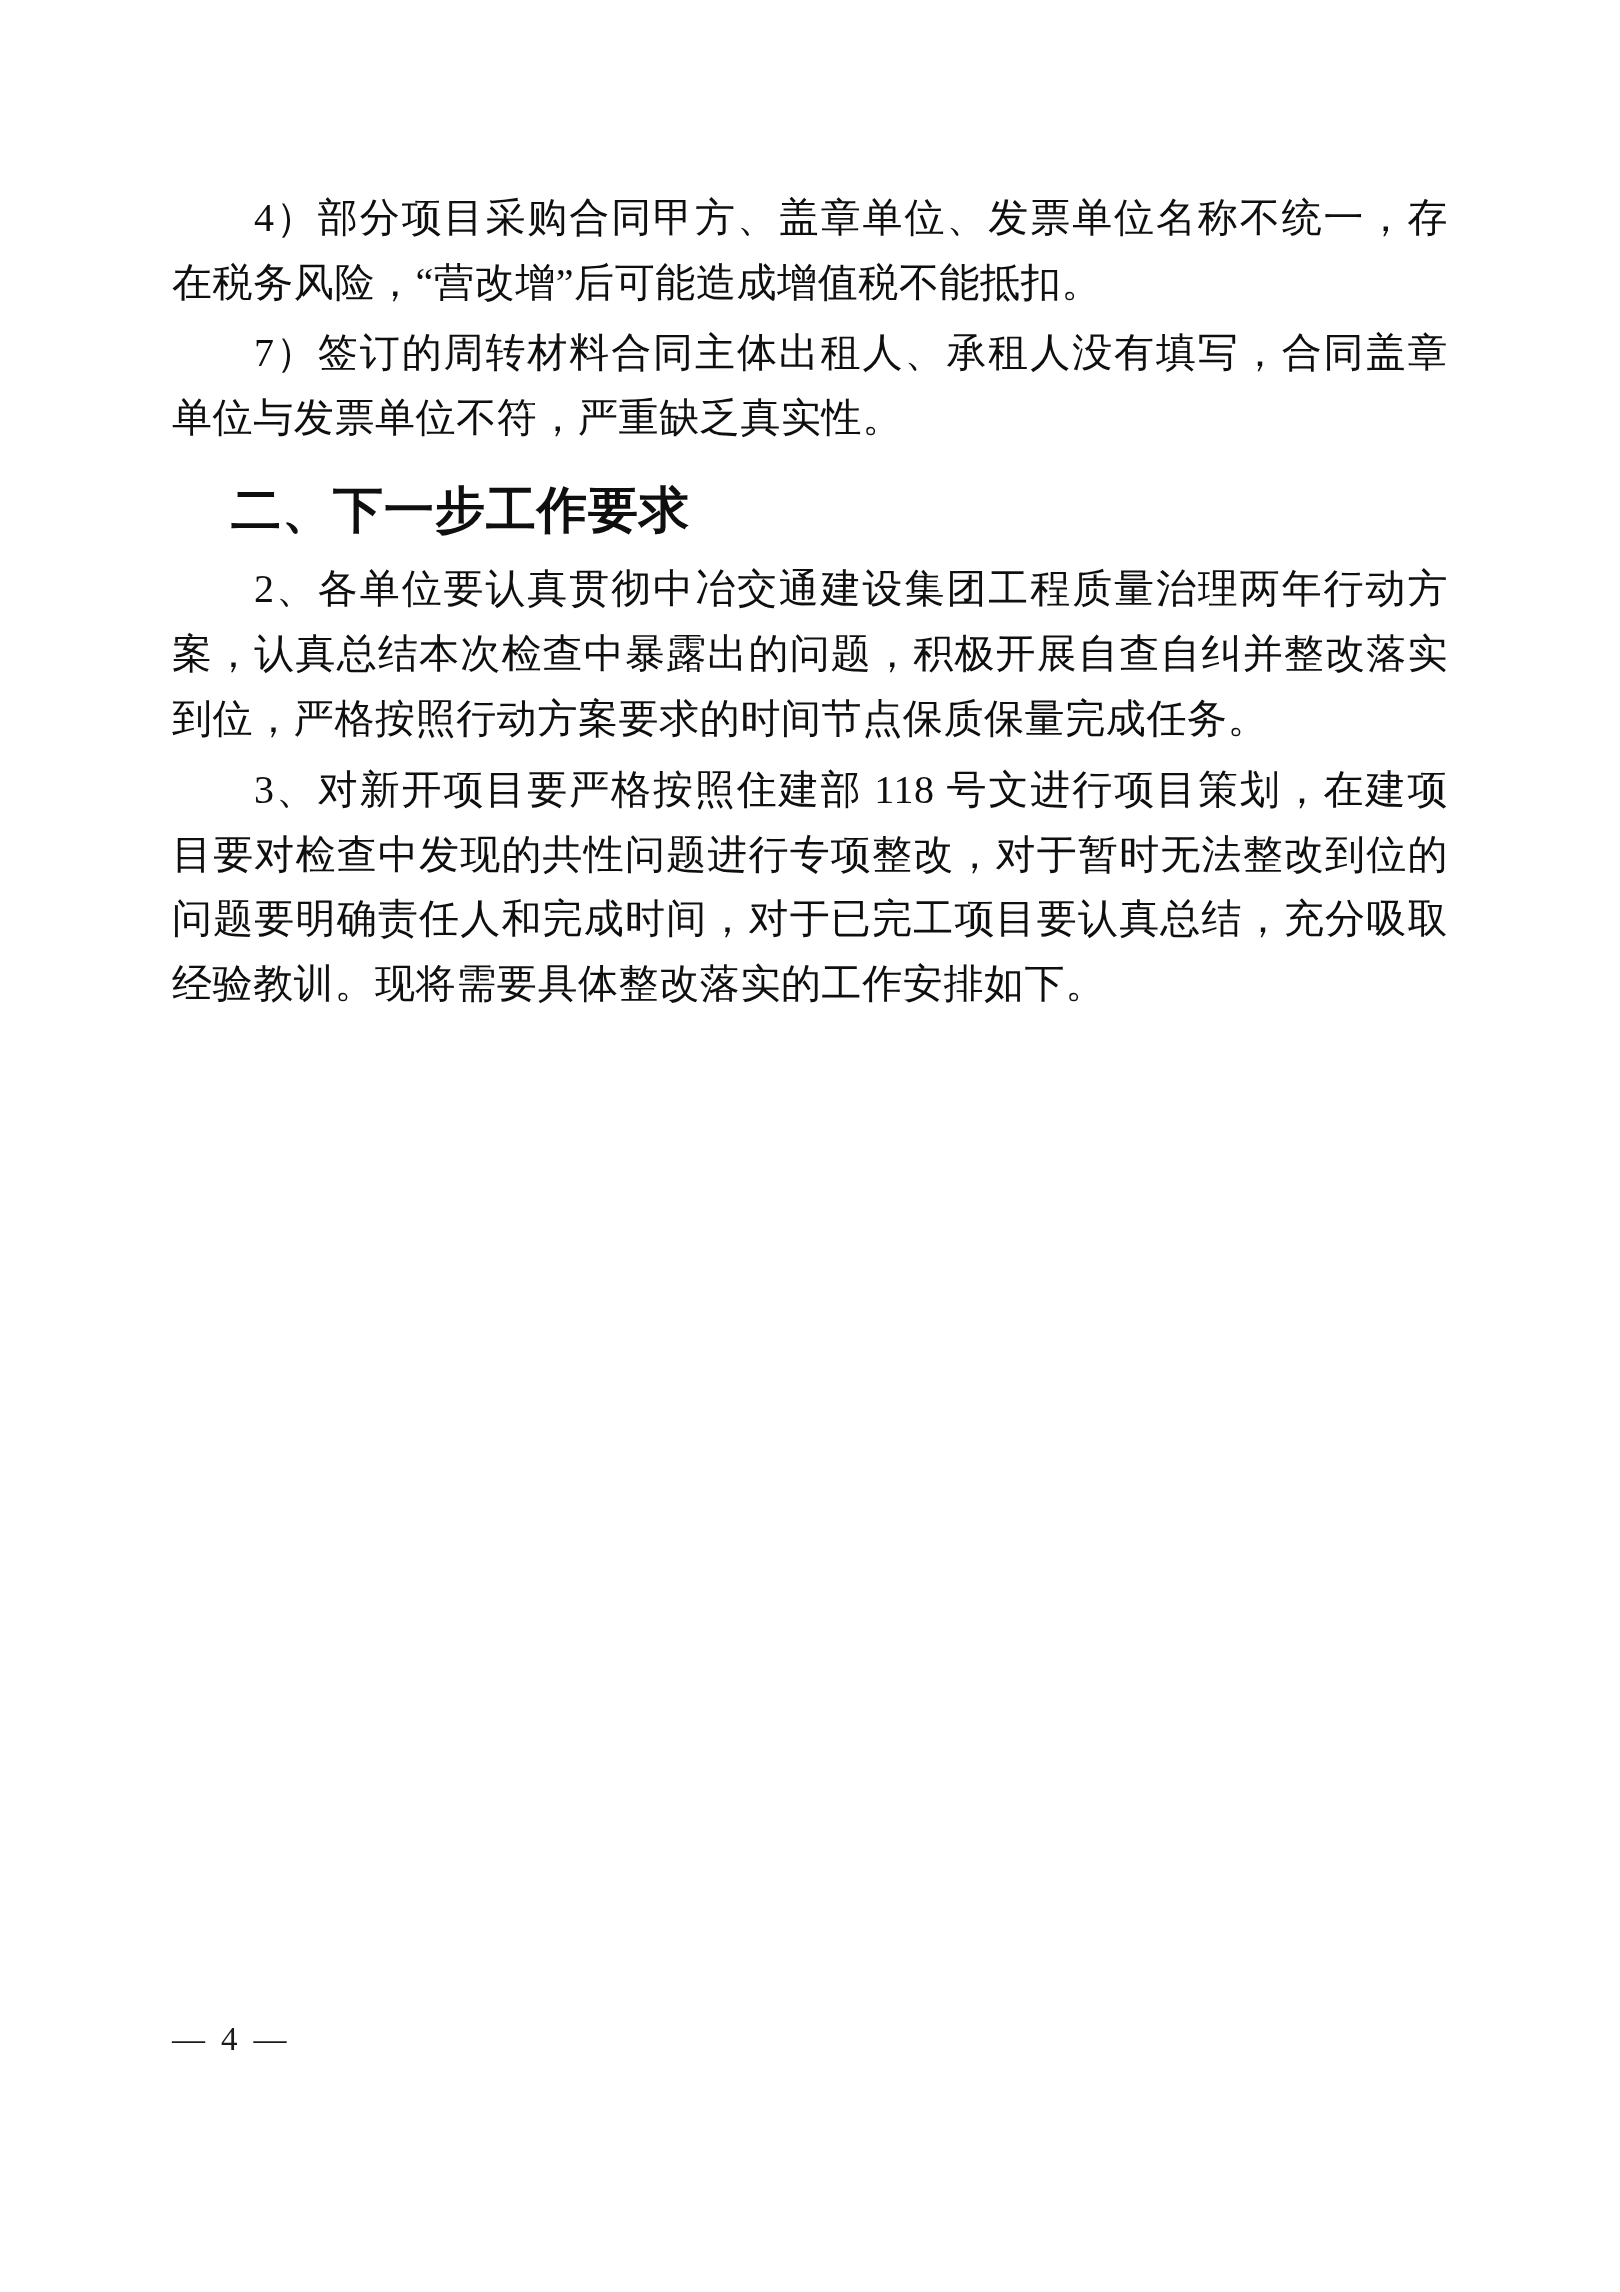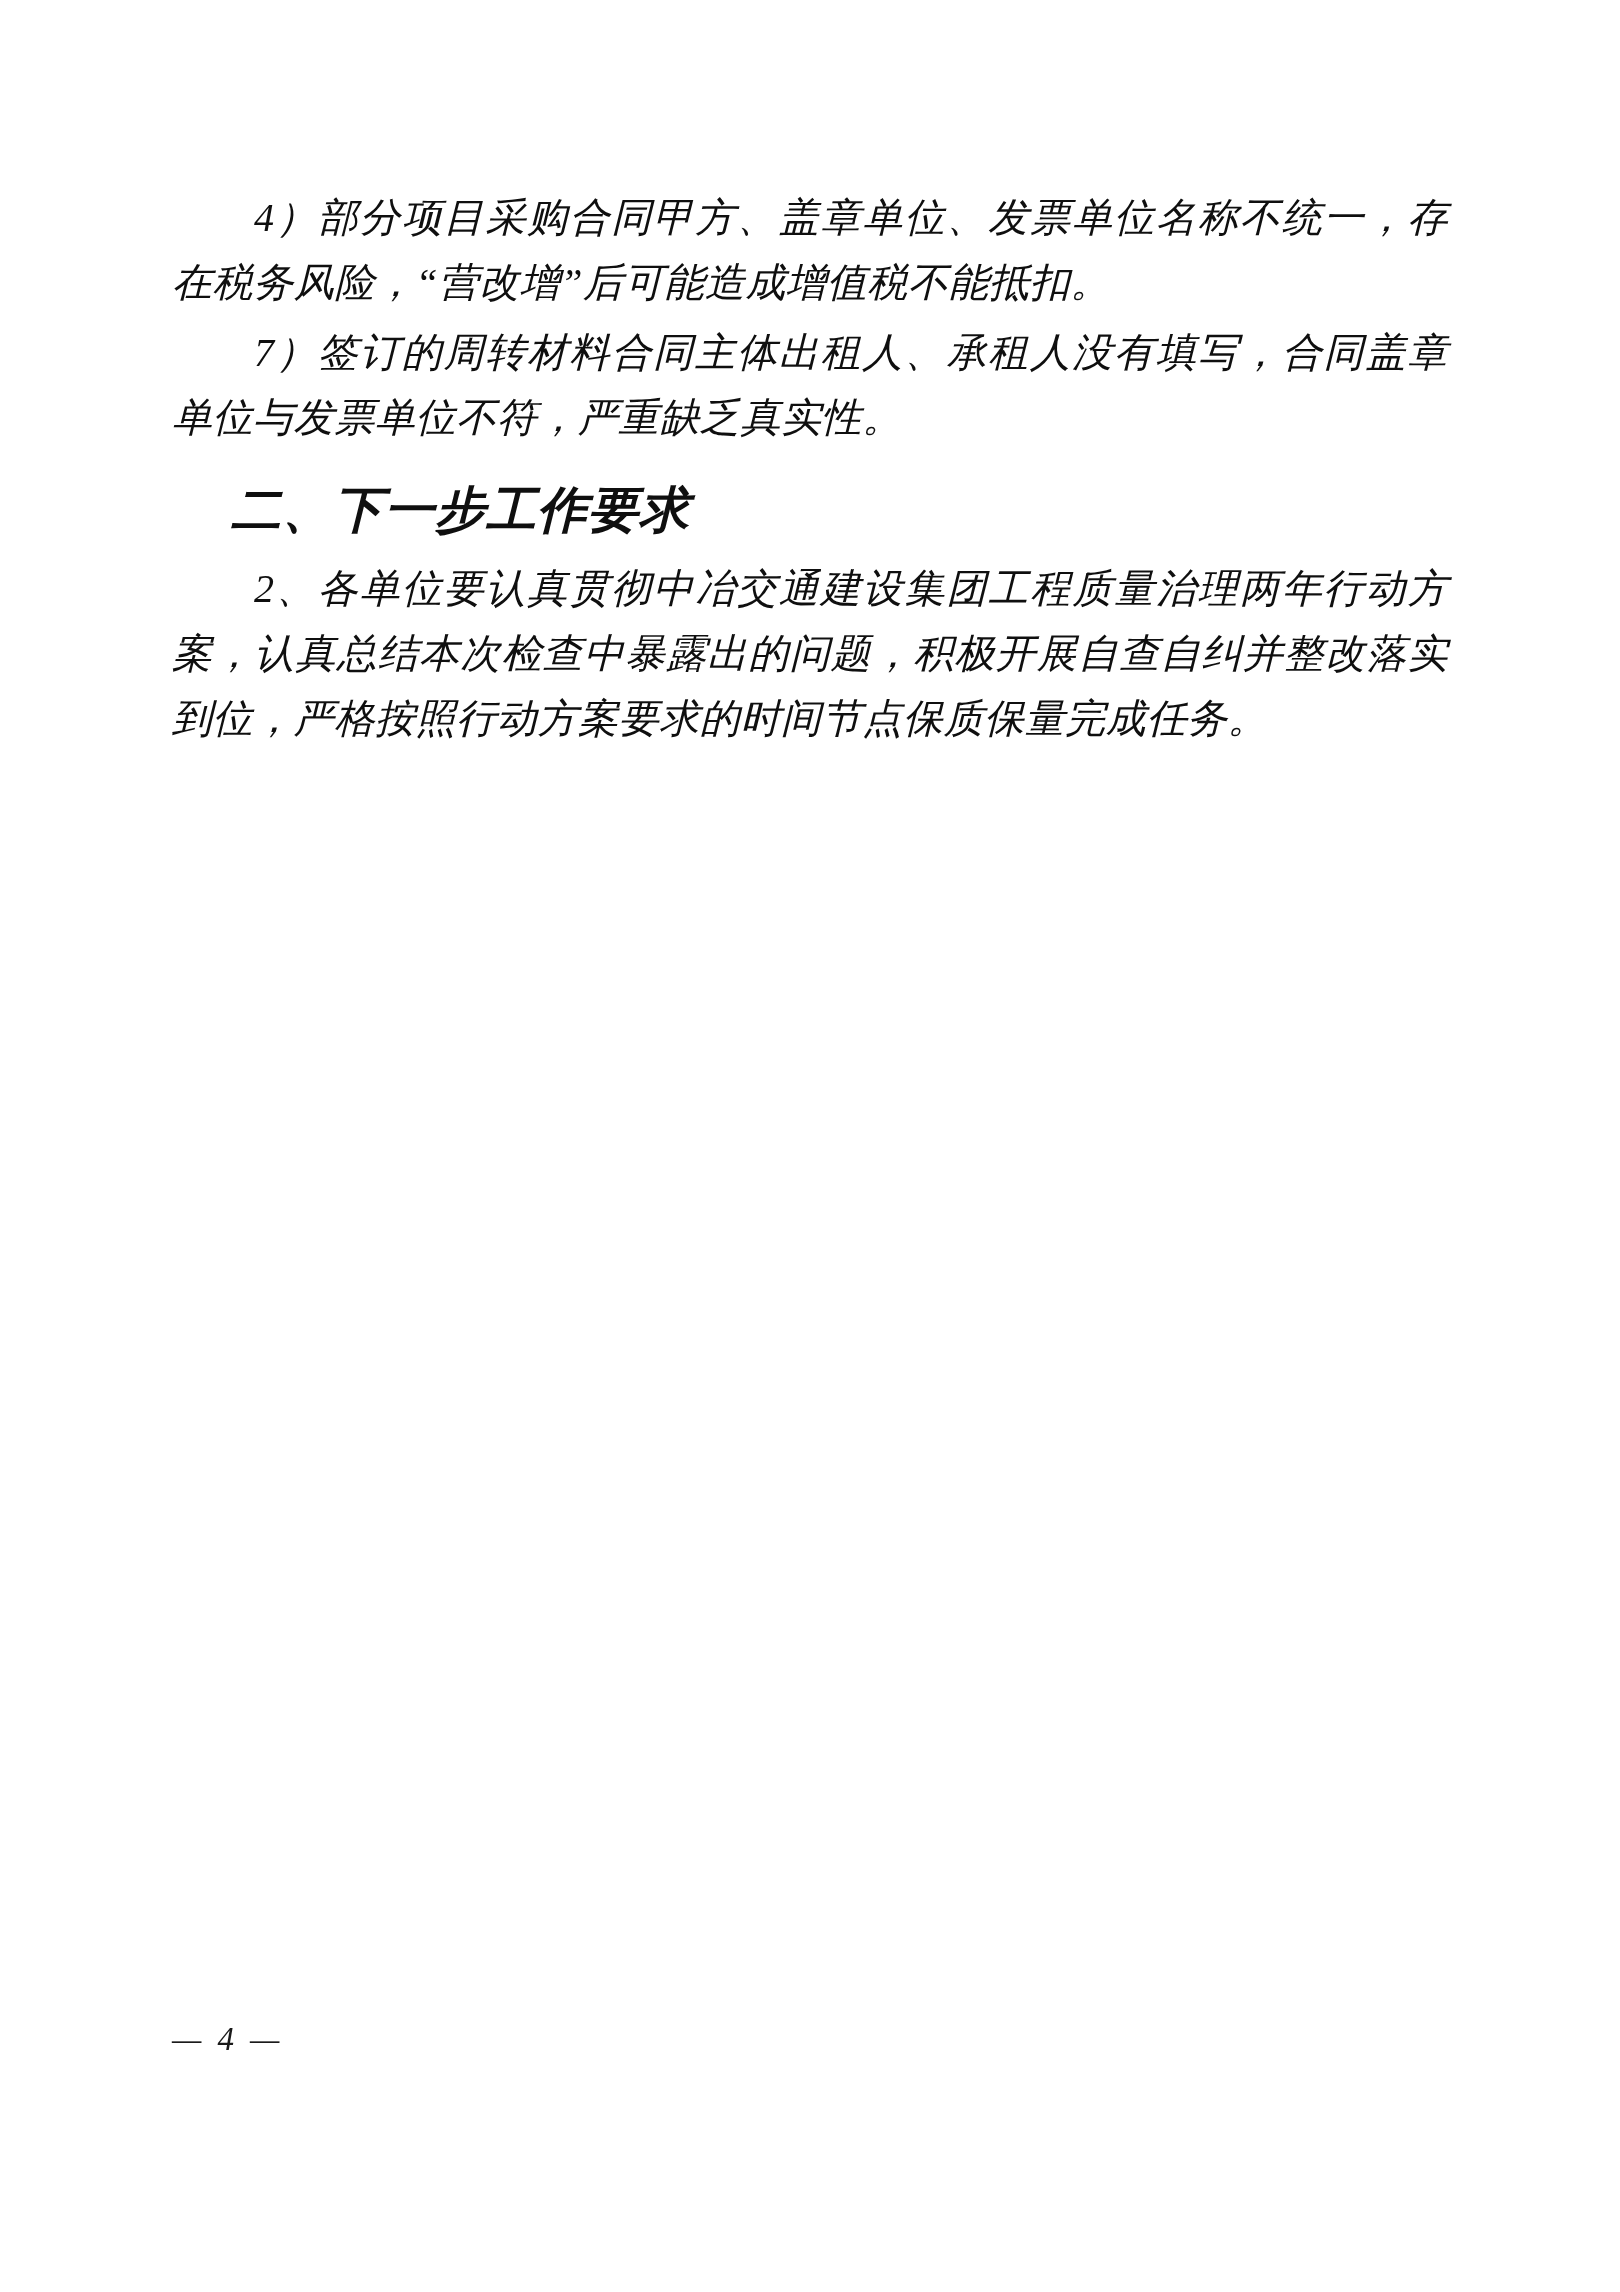--- a/index.html
+++ b/index.html
@@ -12,21 +12,20 @@
     color: #0f0f0f;
   }
   .page {
     position: relative;
     width: 1620px;
     height: 2168px;
     background: #ffffff;
     box-sizing: border-box;
     padding: 186px 172px 0 172px;
     overflow: hidden;
-    font-style: italic;
   }
   .body-text {
     font-size: 40px;
     line-height: 1.62;
     letter-spacing: 0.6px;
     text-align: justify;
     text-justify: inter-ideograph;
   }
   .para {
     margin: 0 0 5.9px 0;
@@ -56,19 +55,20 @@
 <div class="page">
 
   <div class="body-text">
 
     <p class="para">4）部分项目采购合同甲方、盖章单位、发票单位名称不统一，存在税务风险，“营改增”后可能造成增值税不能抵扣。</p>
     <p class="para">7）签订的周转材料合同主体出租人、承租人没有填写，合同盖章单位与发票单位不符，严重缺乏真实性。</p>
 
     <p class="heading">二、下一步工作要求</p>
 
     <p class="para">2、各单位要认真贯彻中冶交通建设集团工程质量治理两年行动方案，认真总结本次检查中暴露出的问题，积极开展自查自纠并整改落实到位，严格按照行动方案要求的时间节点保质保量完成任务。</p>
+    <p class="para">3、对新开项目要严格按照住建部 118 号文进行项目策划，在建项目要对检查中发现的共性问题进行专项整改，对于暂时无法整改到位的问题要明确责任人和完成时间，对于已完工项目要认真总结，充分吸取经验教训。现将需要具体整改落实的工作安排如下。</p>
 
   </div>
 
   <div class="footer">— 4 —</div>
 
 </div>
 
 
 </body></html>

